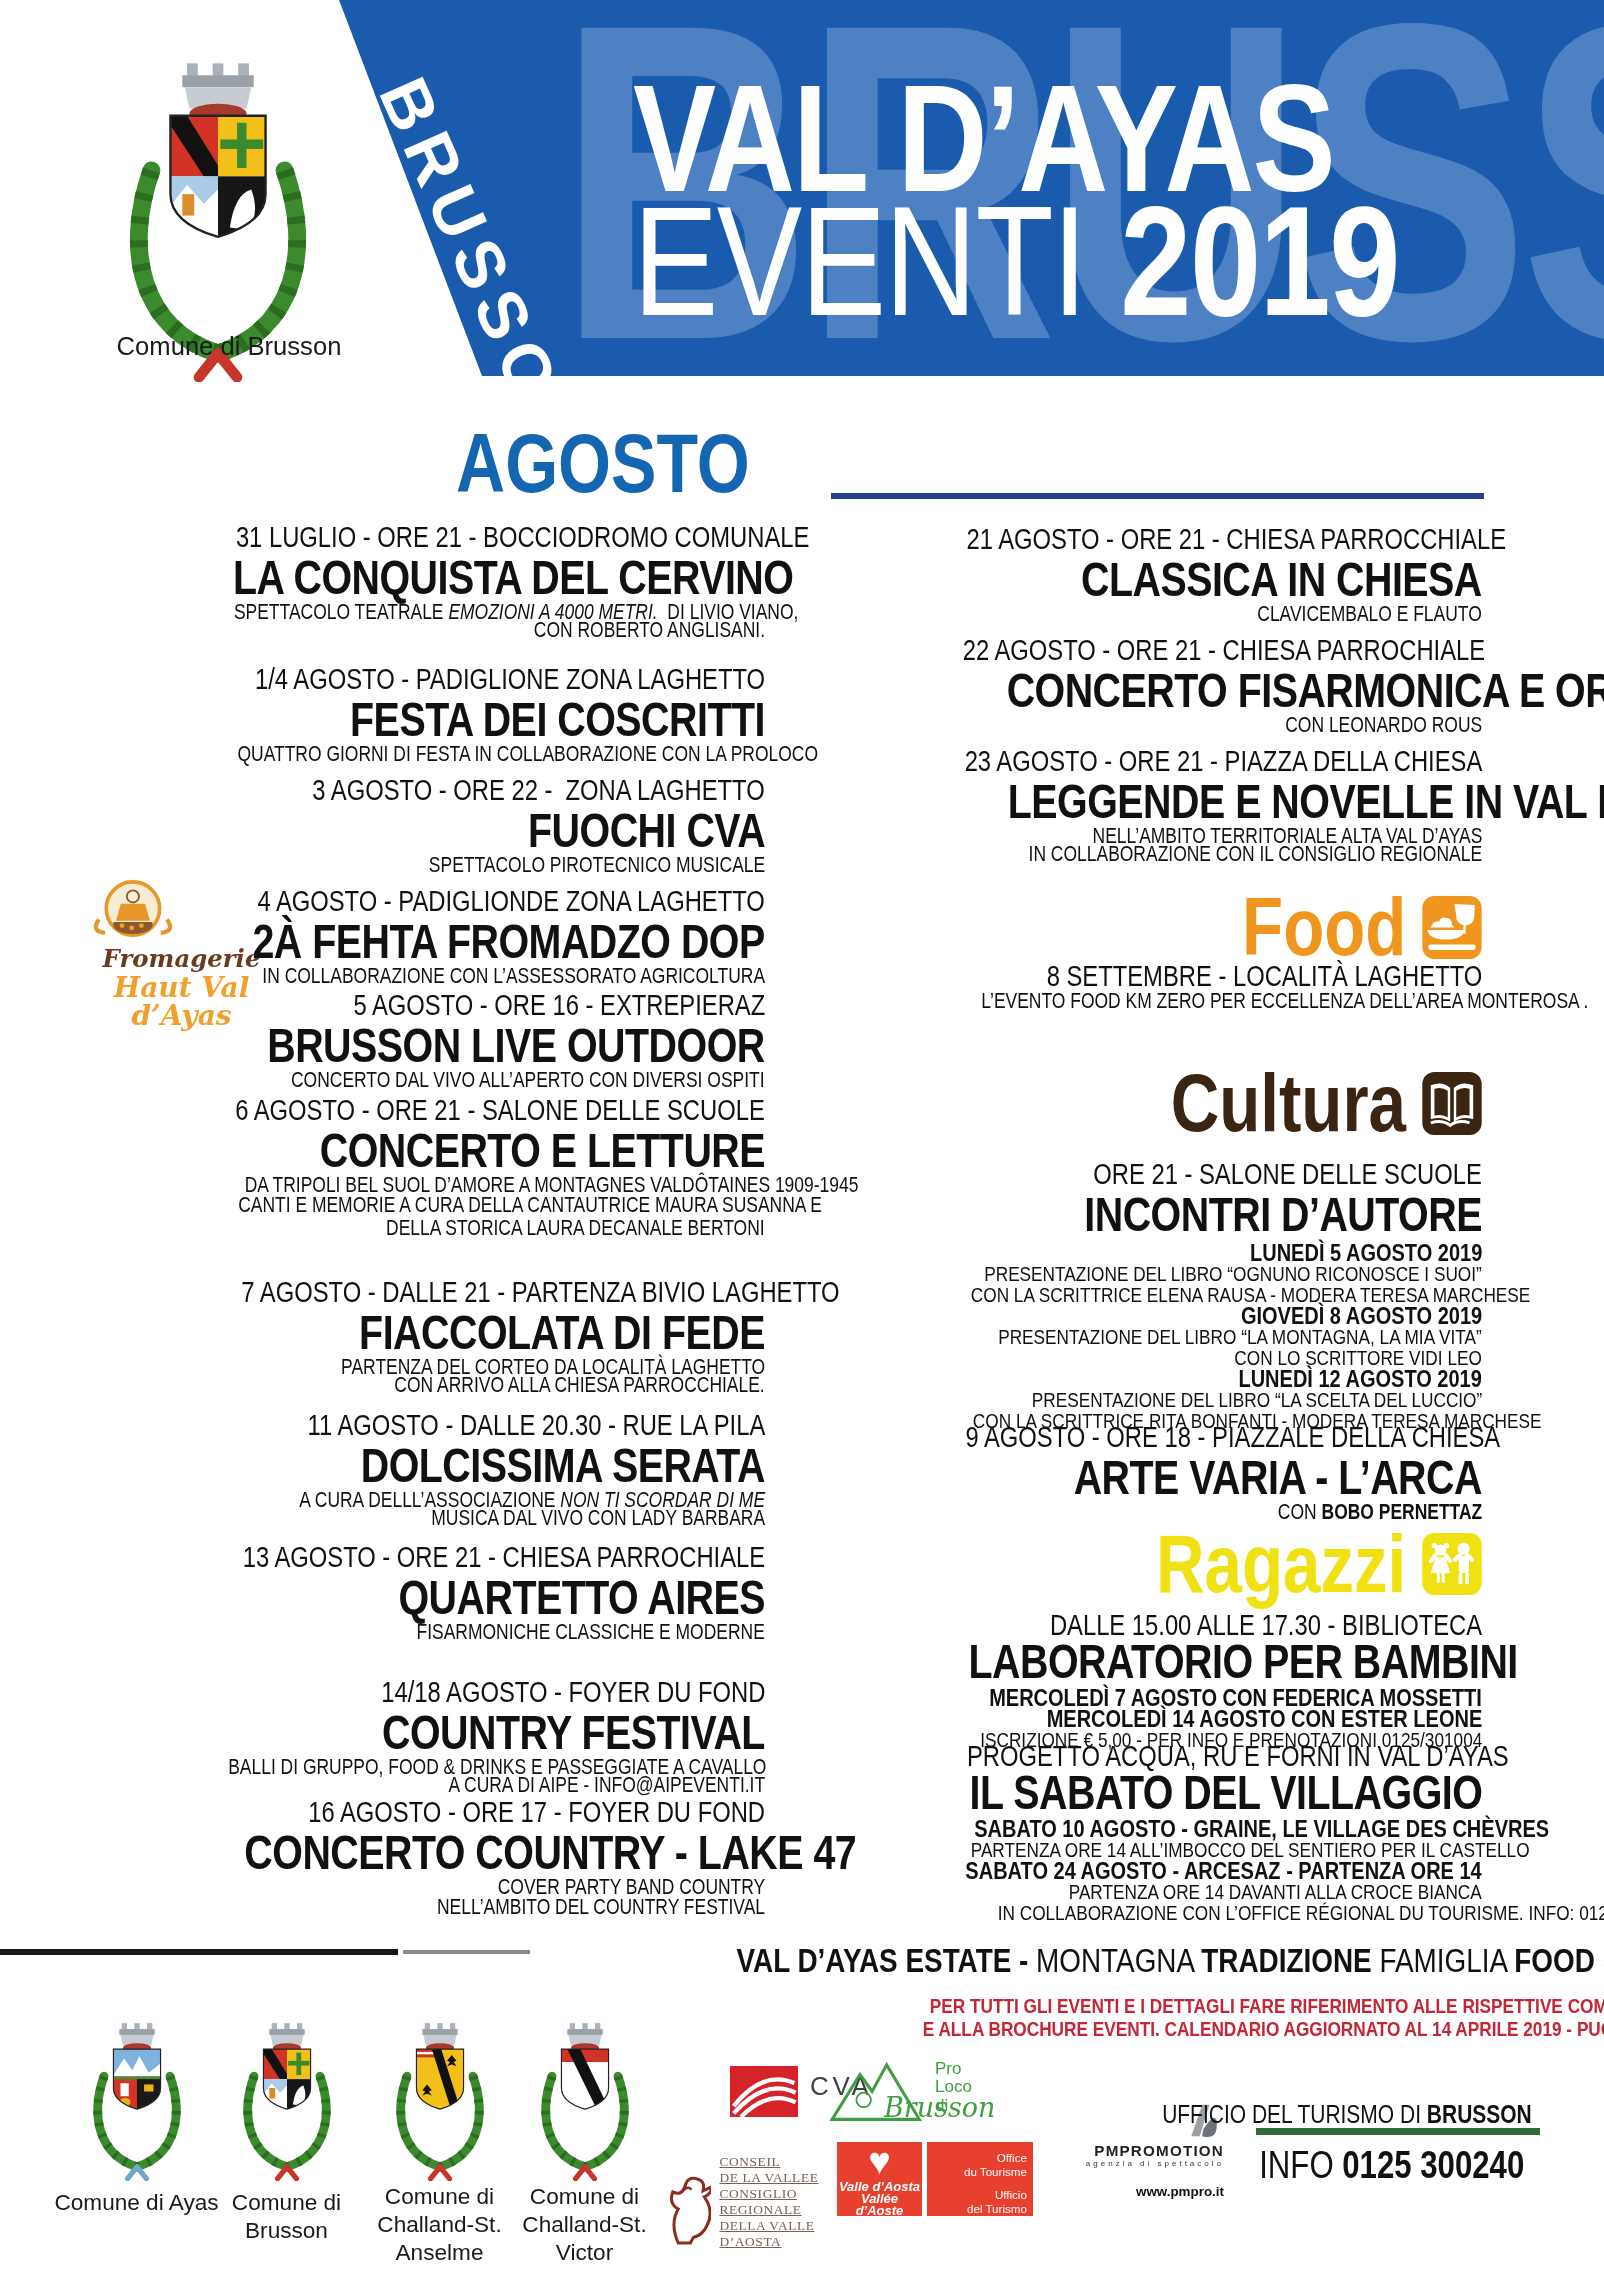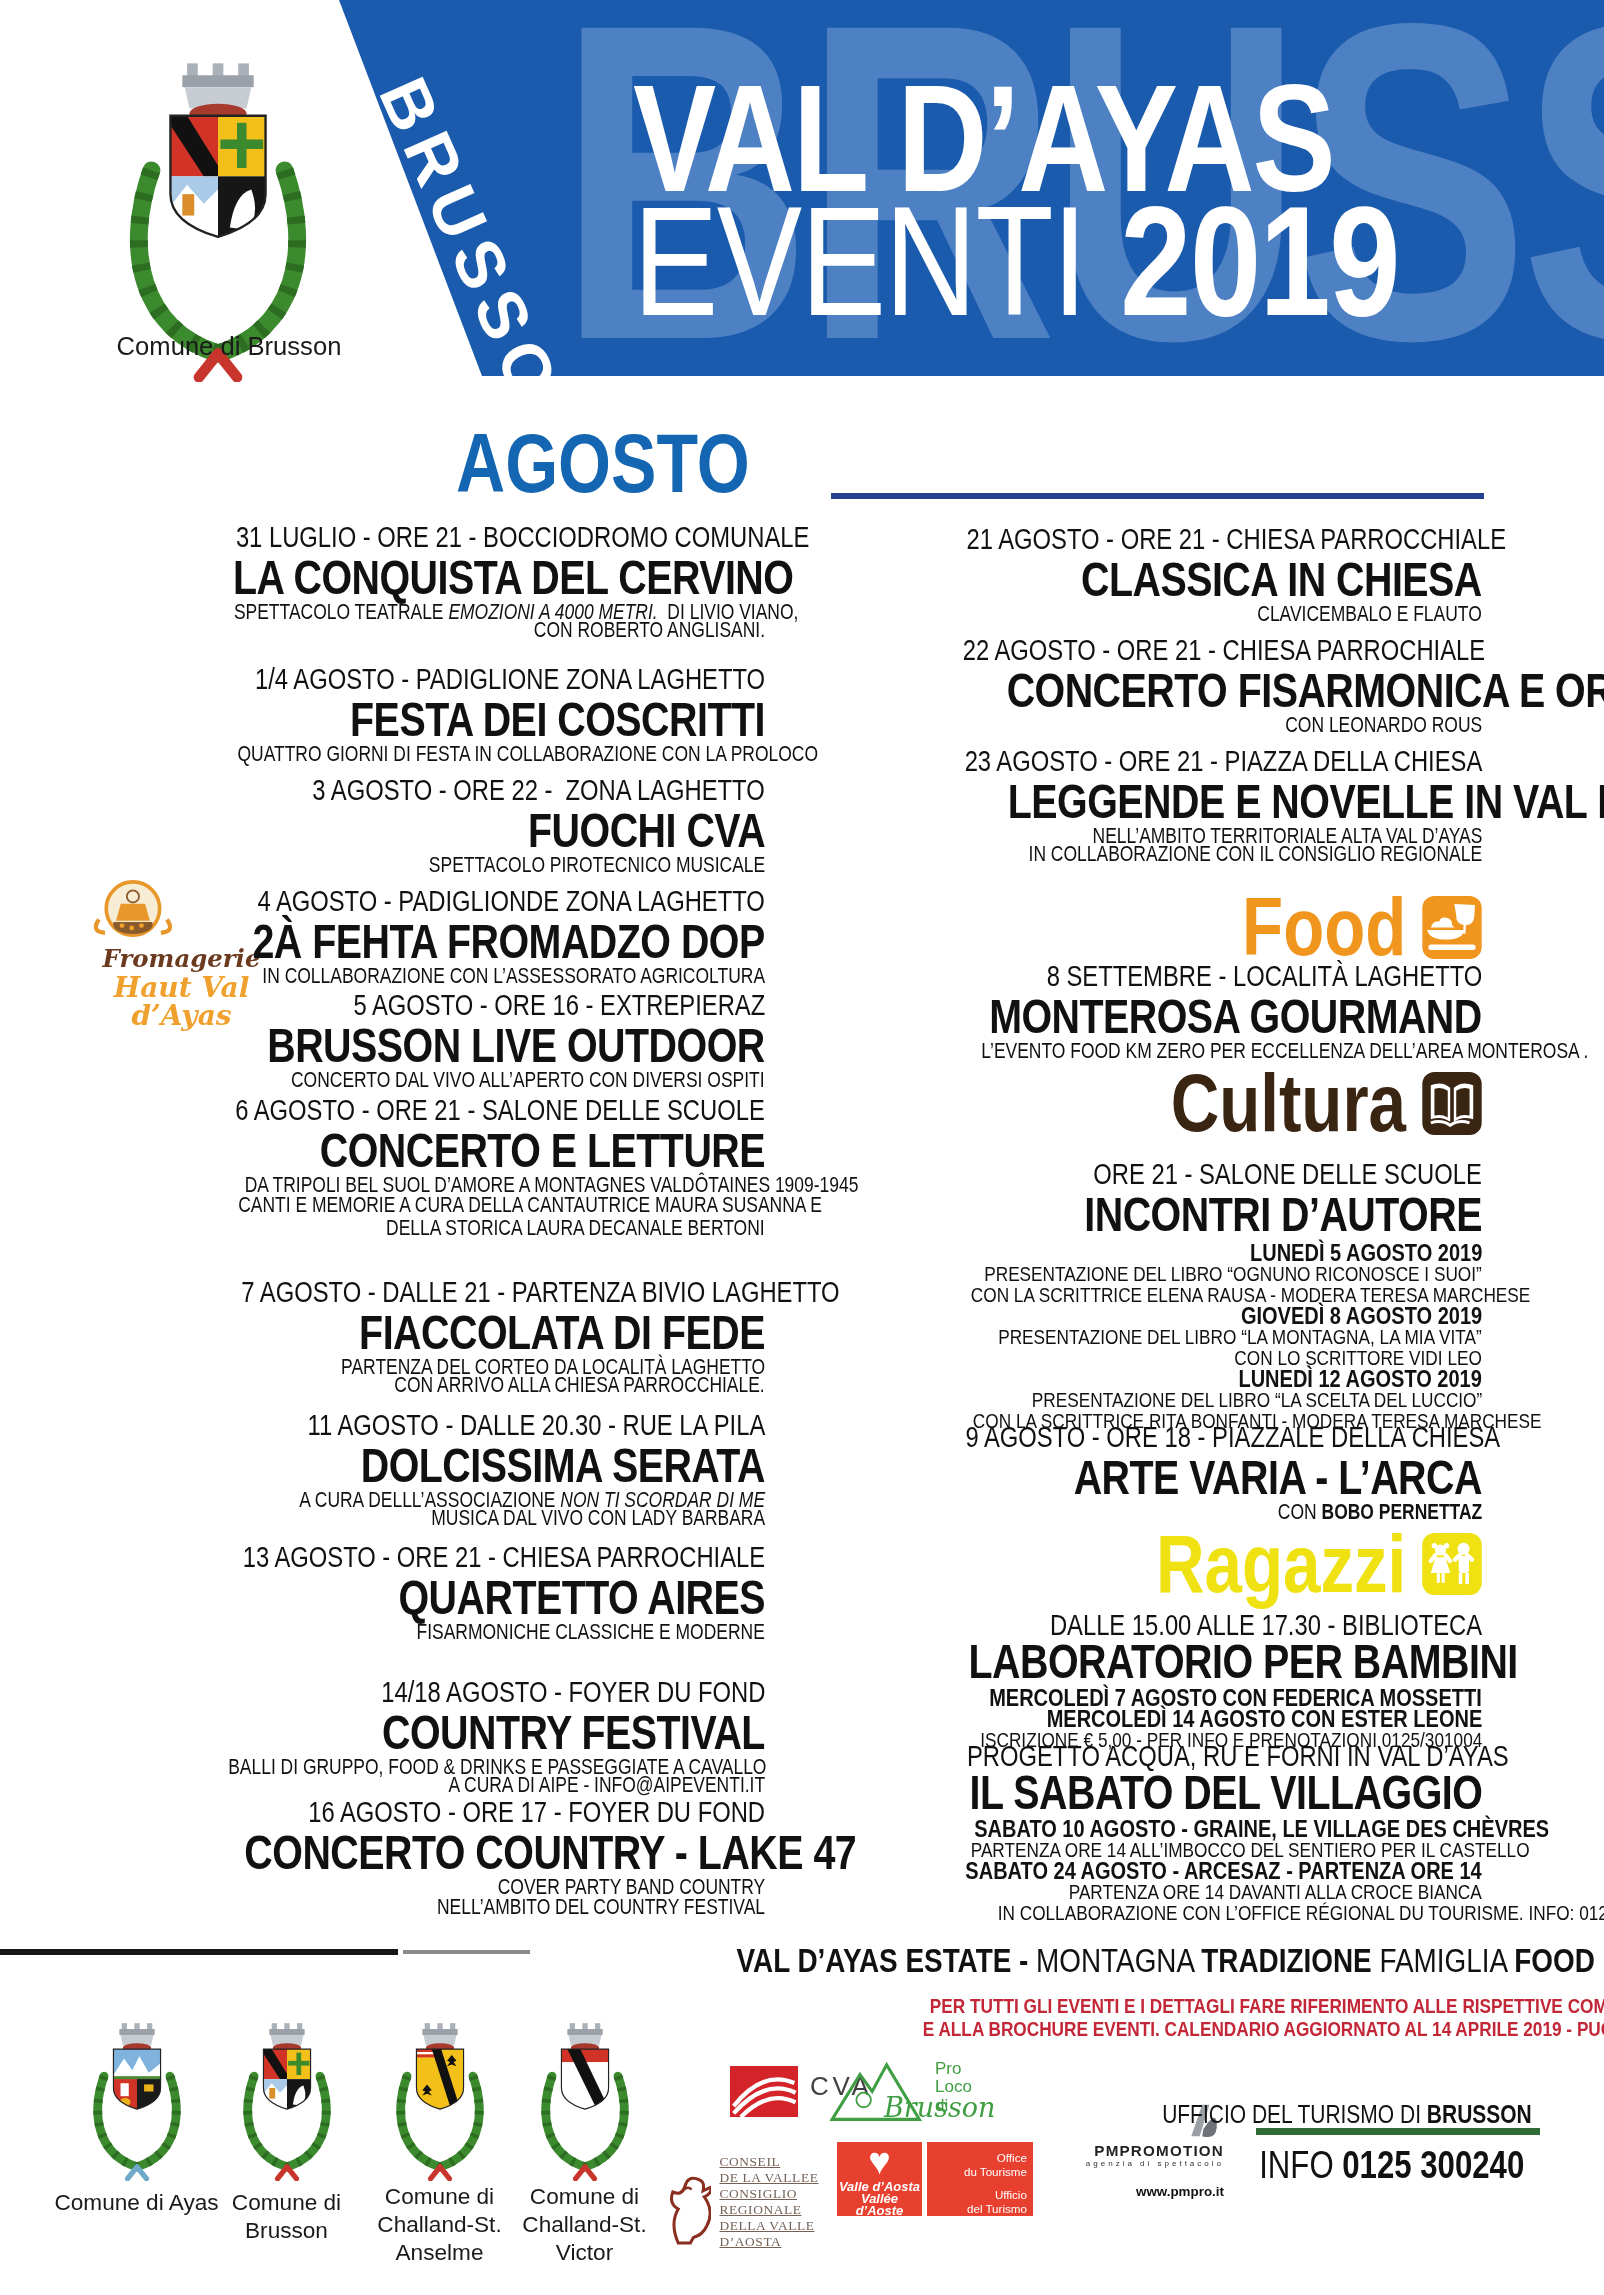--- a/index.html
+++ b/index.html
@@ -232,21 +232,20 @@
       <rect width="98" height="104" rx="20" fill="#f0961e"></rect>
       <path d="M52,14 h34 v18 q0,14 -13,16 v14 h-4 v-14 q-13,-2 -13,-16 z" fill="#fff" transform="rotate(3 69 30)"></path>
       <path d="M14,52 q4,-12 14,-10 q2,-8 12,-6 q10,2 9,12 l4,4 z" fill="#fff"></path>
       <path d="M8,56 h62 q-4,16 -31,16 q-27,0 -31,-16 z" fill="#fff"></path>
       <rect x="10" y="80" width="78" height="9" rx="4.5" fill="#fff"></rect>
     </svg>
   </div>
 
   <div class="rv" style="top:961px">
     <div class="ed"><span class="cx cx-r">8 SETTEMBRE - LOCALITÀ LAGHETTO</span></div>
-    <div class="et"><span class="cx cx-r">MONTEROSA GOURMAND</span></div>
     <div class="es"><span class="cx cx-r">L’EVENTO FOOD KM ZERO PER ECCELLENZA DELL’AREA MONTEROSA .</span></div>
   </div>
 
   <div class="sec-head" style="top:1062px">
     <span class="sec-label cult-c cx cx-r">Cultura</span>
     <svg width="60" height="63" viewBox="0 0 98 104">
       <rect width="98" height="104" rx="20" fill="#3a2412"></rect>
       <path d="M14,22 q18,-8 32,4 v56 q-14,-10 -32,-4 z" fill="#fff"></path>
       <path d="M84,22 q-18,-8 -32,4 v56 q14,-10 32,-4 z" fill="#fff"></path>
       <path d="M14,84 q18,-6 32,4 q14,-10 32,-4" stroke="#fff" stroke-width="5" fill="none"></path>

